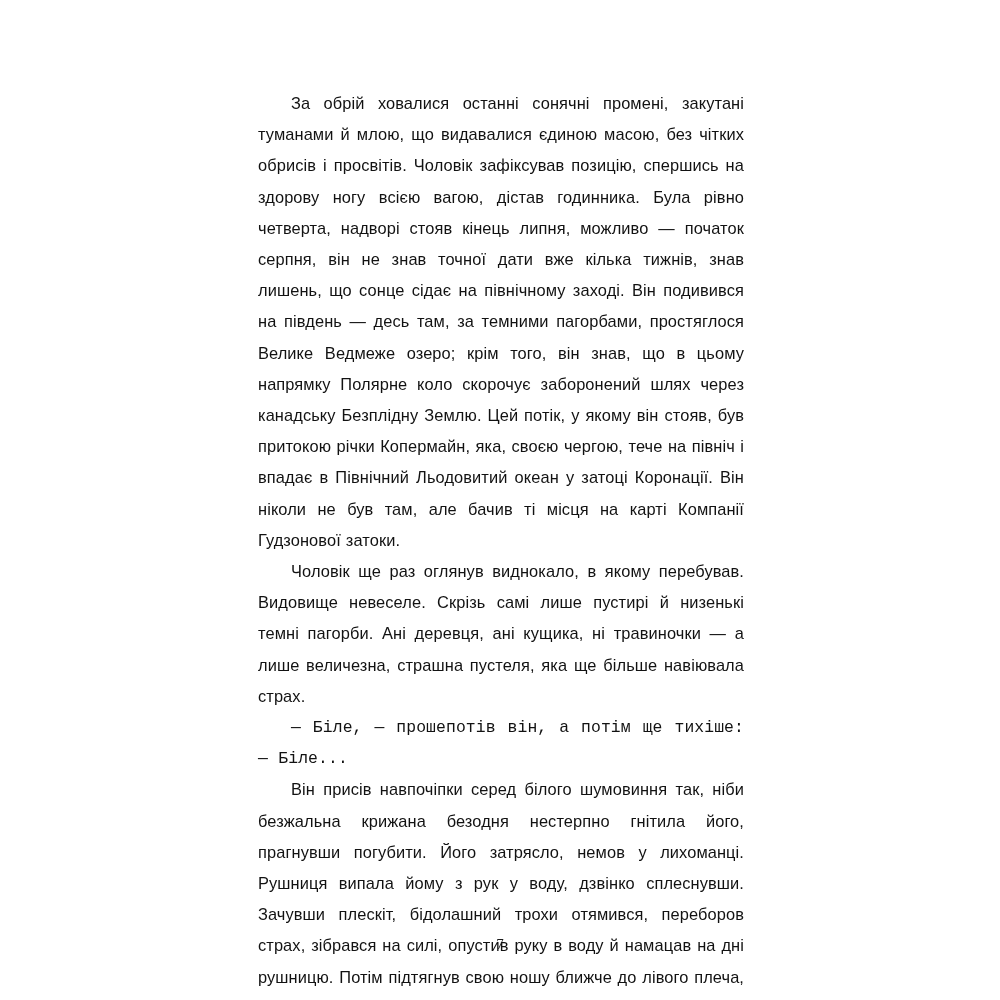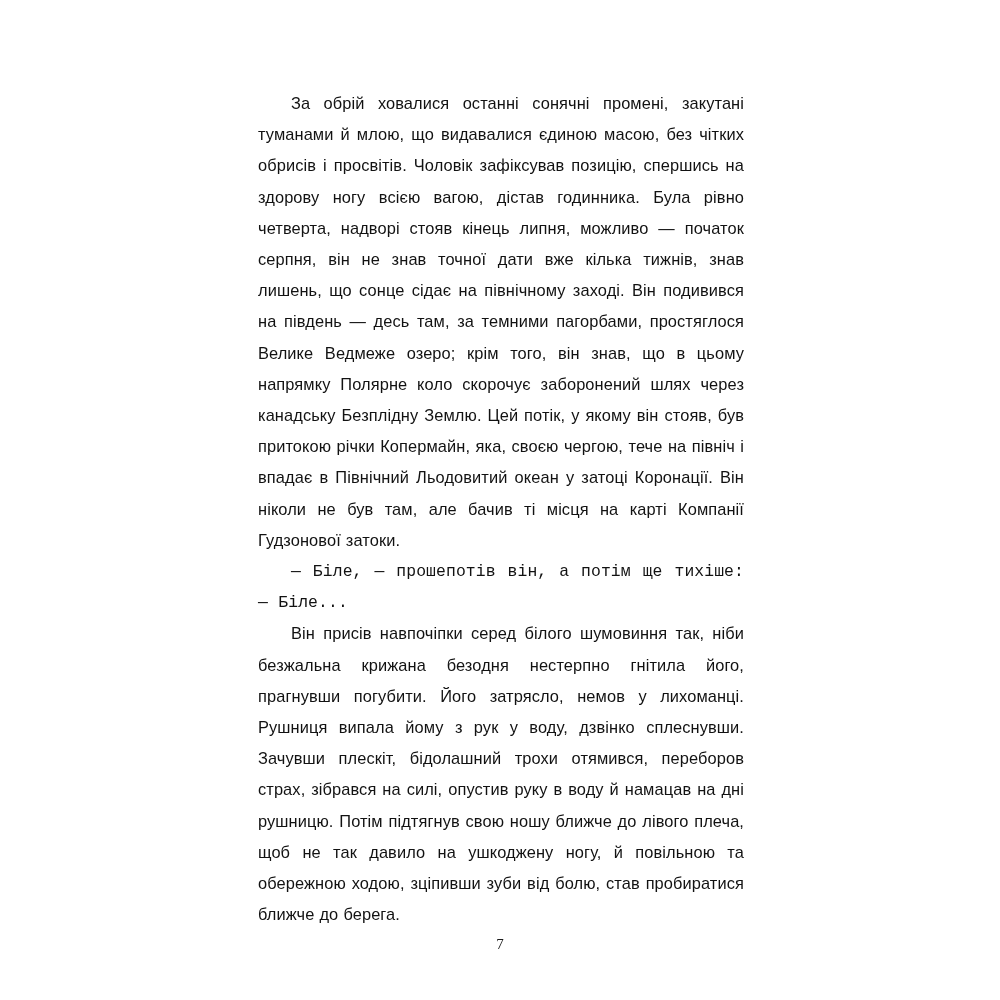--- a/index.html
+++ b/index.html
@@ -52,19 +52,20 @@
     font-family: "Liberation Serif", serif;
   }
 </style>
 </head>
 <body>
 
 <div class="page">
 
   <div class="text-column">
     <p class="para">За обрій ховалися останні сонячні промені, закутані туманами й млою, що видавалися єдиною масою, без чітких обрисів і просвітів. Чоловік зафіксував позицію, спершись на здорову ногу всією вагою, дістав годинника. Була рівно четверта, надворі стояв кінець липня, можливо — початок серпня, він не знав точної дати вже кілька тижнів, знав лишень, що сонце сідає на північному заході. Він подивився на південь — десь там, за темними пагорбами, простяглося Велике Ведмеже озеро; крім того, він знав, що в цьому напрямку Полярне коло скорочує заборонений шлях через канадську Безплідну Землю. Цей потік, у якому він стояв, був притокою річки Копермайн, яка, своєю чергою, тече на північ і впадає в Північний Льодовитий океан у затоці Коронації. Він ніколи не був там, але бачив ті місця на карті Компанії Гудзонової затоки.</p>
+    <p class="para">Чоловік ще раз оглянув виднокало, в якому перебував. Видовище невеселе. Скрізь самі лише пустирі й низенькі темні пагорби. Ані деревця, ані кущика, ні травиночки — а лише величезна, страшна пустеля, яка ще більше навіювала страх.</p>
     <p class="para dialogue">— Біле, — прошепотів він, а потім ще тихіше: — Біле...</p>
     <p class="para">Він присів навпочіпки серед білого шумовиння так, ніби безжальна крижана безодня нестерпно гнітила його, прагнувши погубити. Його затрясло, немов у лихоманці. Рушниця випала йому з рук у воду, дзвінко сплеснувши. Зачувши плескіт, бідолашний трохи отямився, переборов страх, зібрався на силі, опустив руку в воду й намацав на дні рушницю. Потім підтягнув свою ношу ближче до лівого плеча, щоб не так давило на ушкоджену ногу, й повільною та обережною ходою, зціпивши зуби від болю, став пробиратися ближче до берега.</p>
   </div>
 
   <div class="page-number">7</div>
 
 </div>
 
 </body></html>

